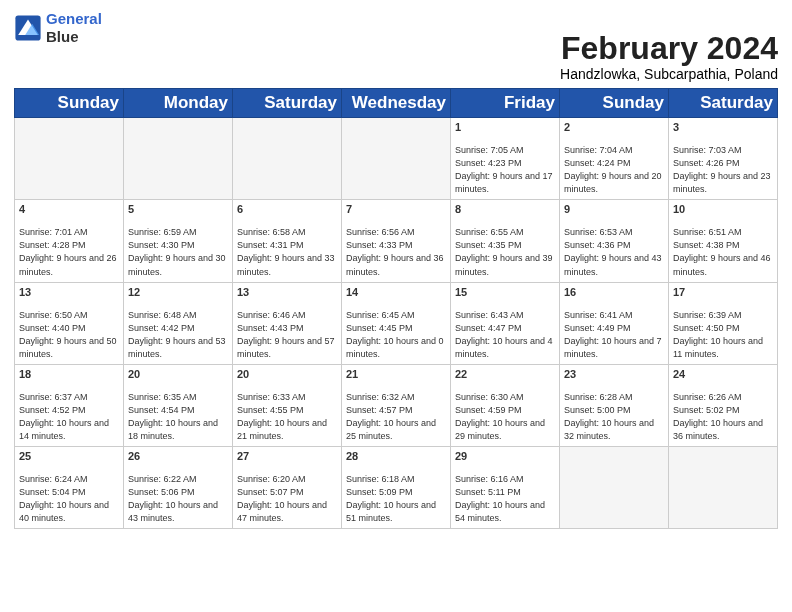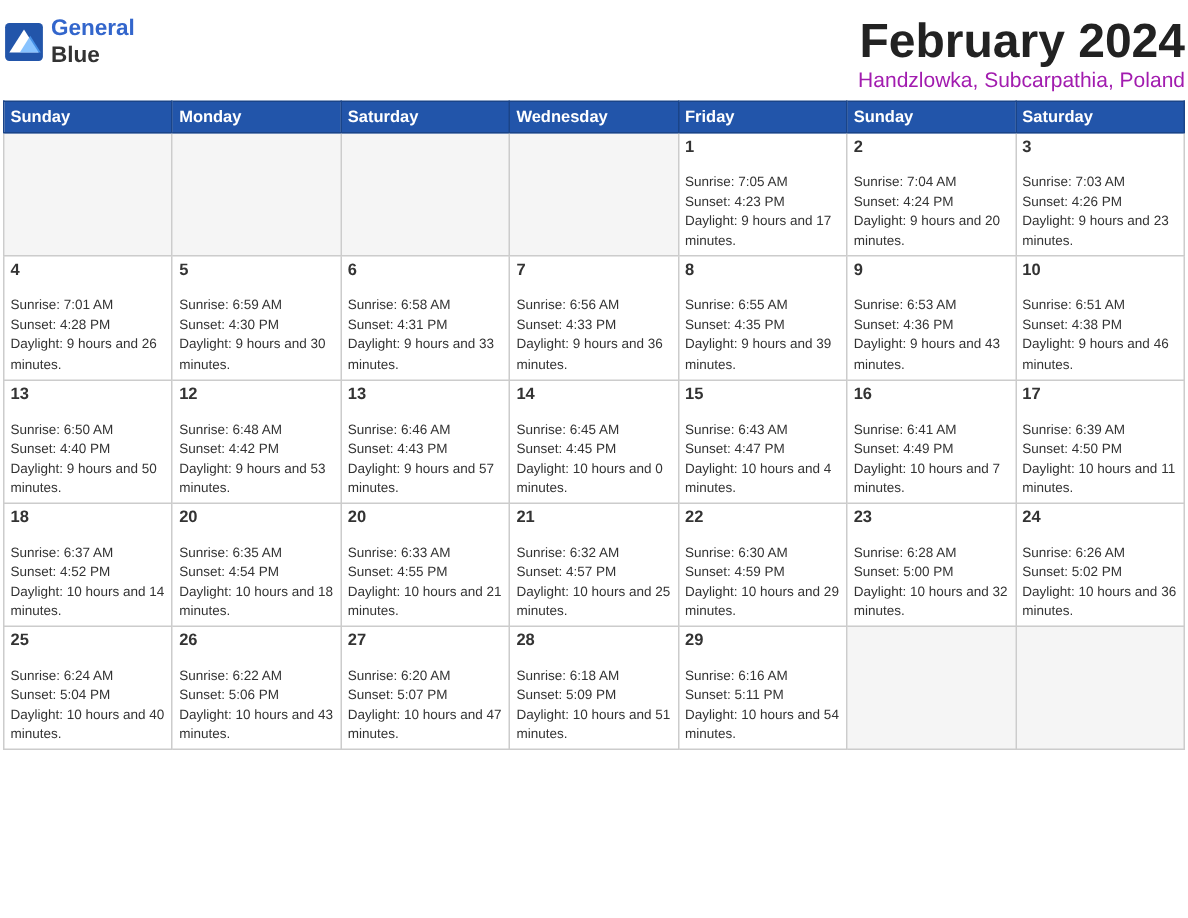--- a/index.html
+++ b/index.html
@@ -6,21 +6,21 @@
     body {
       font-family: Arial, sans-serif;
       background: #fff;
       width: 792px;
       height: 612px;
       overflow: hidden;
     }
     .page {
       width: 792px;
       height: 612px;
-      padding: 10px 2px;
+      padding: 10px 14px;
     }
     .header {
       display: flex;
       justify-content: space-between;
       align-items: flex-start;
       margin-bottom: 6px;
     }
     .logo {
       display: flex;
       align-items: center;
@@ -40,37 +40,38 @@
       height: 28px;
     }
     .title-block {
       text-align: right;
     }
     .month-title {
       font-size: 32px;
       font-weight: bold;
       color: #222;
       line-height: 1.1;
+      margin-top: 21px;
     }
     .location {
       font-size: 14px;
-      color: #a21caf;
+      color: #000000;
     }
     table {
       width: 100%;
       border-collapse: collapse;
       table-layout: fixed;
     }
     th {
       background-color: #2255aa;
       color: #fff;
-      font-size: 11px;
+      font-size: 17px;
       font-weight: bold;
       padding: 4px 4px;
-      text-align: left;
+      text-align: right;
       border: 1px solid #1a4488;
     }
     td {
       border: 1px solid #ccc;
       vertical-align: top;
       padding: 3px 4px;
       font-size: 9.5px;
       color: #333;
       height: 82px;
       background: #fff;

